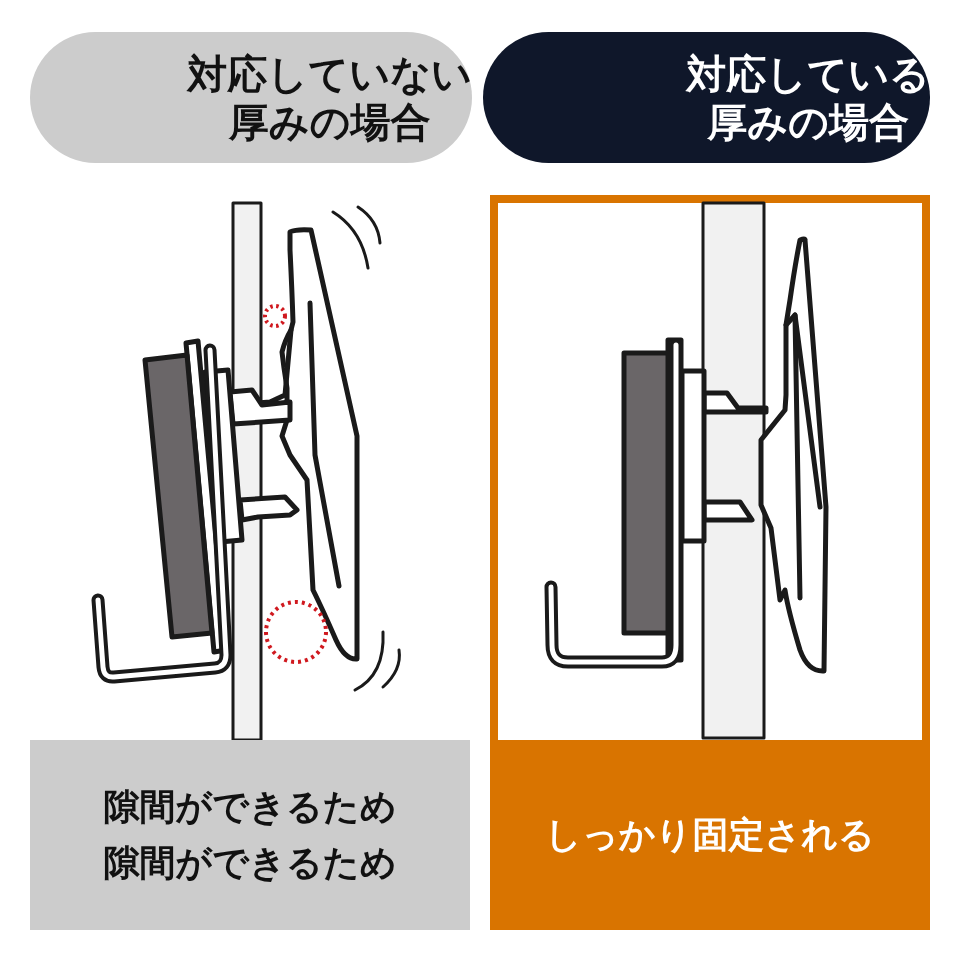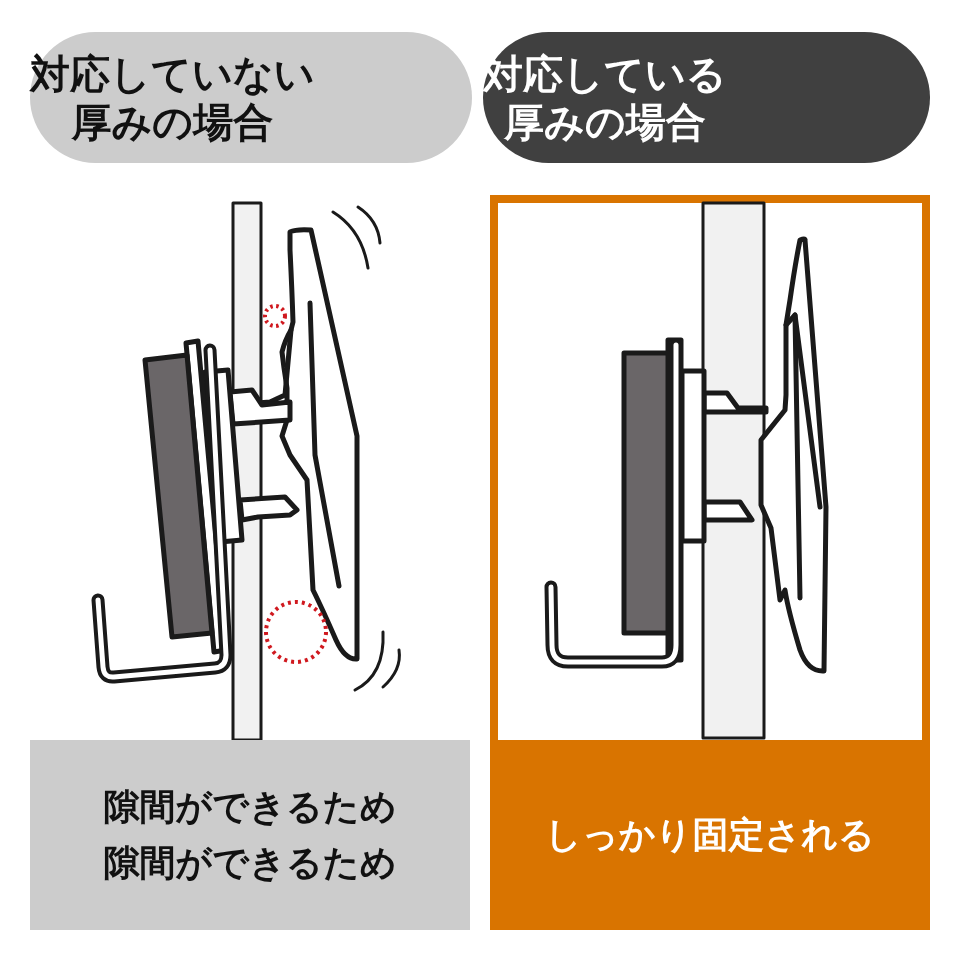--- a/index.html
+++ b/index.html
@@ -1,22 +1,22 @@
 <!DOCTYPE html>
 <html><head>
   <meta charset="utf-8">
   <style>
     html, body { margin: 0; padding: 0; background: #ffffff; }
     body { width: 960px; height: 960px; position: relative; overflow: hidden;
            font-family: "DejaVu Sans", "Liberation Sans", sans-serif; }
     .pill { position: absolute; top: 32px; height: 131px; border-radius: 66px;
-            display: flex; align-items: center; justify-content: flex-start; text-align: center;
+            display: flex; align-items: center; justify-content: flex-end; text-align: center;
             font-weight: bold; font-size: 40px; line-height: 48px; }
     .pill-gray { left: 30px; width: 442px; background: #cccccc; color: #111111; }
-    .pill-orange { left: 483px; width: 447px; background: #404040; color: #ffffff; }
+    .pill-orange { left: 483px; width: 447px; background: #0f172a; color: #ffffff; }
     .pill span { display: block; }
     .panel { position: absolute; }
     .panel-left { left: 30px; top: 195px; width: 440px; height: 545px; background: #ffffff; }
     .panel-right { left: 490px; top: 195px; width: 440px; height: 735px; box-sizing: border-box;
                    border: 8px solid #d97400; background: #ffffff; }
     .caption { position: absolute; display: flex; flex-direction: column; align-items: center;
                justify-content: center; text-align: center; font-weight: bold; }
     .caption-gray { left: 30px; top: 740px; width: 440px; height: 190px; background: #cccccc;
                     color: #111111; font-size: 36px; line-height: 56px; }
     .caption-orange { left: 490px; top: 740px; width: 440px; height: 190px; background: #d97400;

